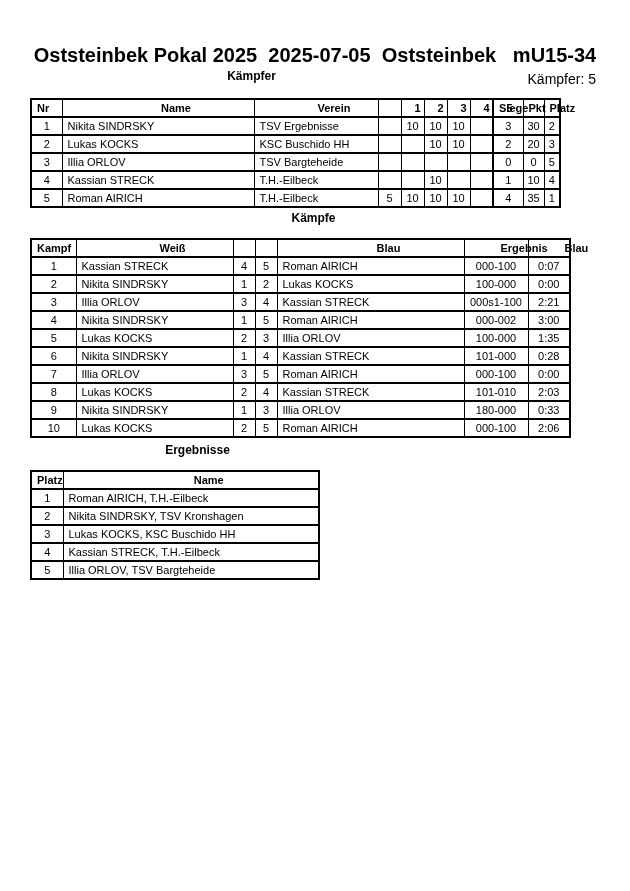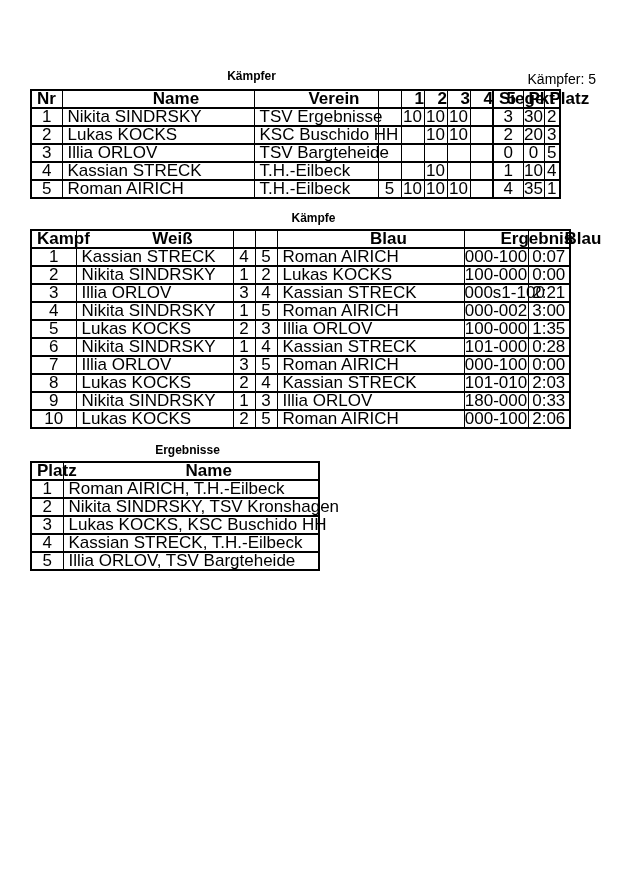--- a/index.html
+++ b/index.html
@@ -12,27 +12,27 @@
   .doc-title {
     position:absolute; top:44px; left:0; width:630px;
     text-align:center; font-size:20px; font-weight:bold; white-space:pre;
   }
   .section-title {
     position:absolute; transform:translateX(-50%);
     font-size:12px; font-weight:bold; white-space:nowrap;padding-left:27px;
   }
   #title-fighters { left:238px; top:69px; }
   #title-fights   { left:300px; top:211px; }
-  #title-results  { left:174px; top:443px; }
+  #title-results  { left:184px; top:443px; }
   .fighter-count {
     position:absolute; top:71px; right:34px; font-size:14px;
   }
   table.tbl {
     position:absolute; border-collapse:collapse; table-layout:fixed;
-    background:#fff; font-size:17px; border:2px solid #000;
+    background:#fff; font-size:11px; border:2px solid #000;margin-top:9px;
   }
   .tbl th, .tbl td {
     border-left:1px solid #000; border-right:1px solid #000;
     border-top:2px solid #000; border-bottom:2px solid #000;
     height:16px; line-height:16px; padding:0;
     white-space:nowrap; overflow:visible;
     text-align:center; font-weight:normal;
   }
   .tbl th { font-weight:bold;padding-left:36px; }
   .al { text-align:left !important; padding-left:5px !important; }
@@ -40,20 +40,21 @@
   .sep { border-left:2px solid #000 !important; }
   #fighters-table { left:30px; top:89px;  width:529px; }
   #fights-table   { left:30px; top:229px; width:541px; }
   #results-table  { left:30px; top:461px; width:290px; }
 </style>
 </head>
 <body>
 
 <div class="page">
 
+  <div class="doc-title">Oststeinbek Pokal 2025  2025-07-05  Oststeinbek   mU15-34</div>
 
   <div class="section-title" id="title-fighters">Kämpfer</div>
   <div class="fighter-count">Kämpfer: 5</div>
 
   <table class="tbl" id="fighters-table">
     <colgroup>
       <col style="width:31px">
         <col style="width:192px">
         <col style="width:124px">
       <col style="width:23px">

